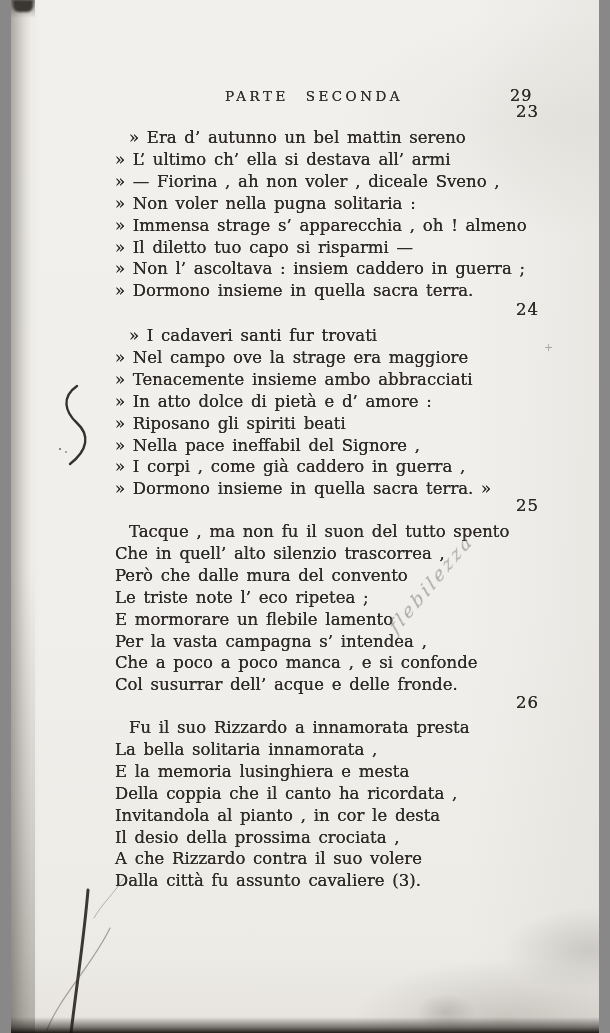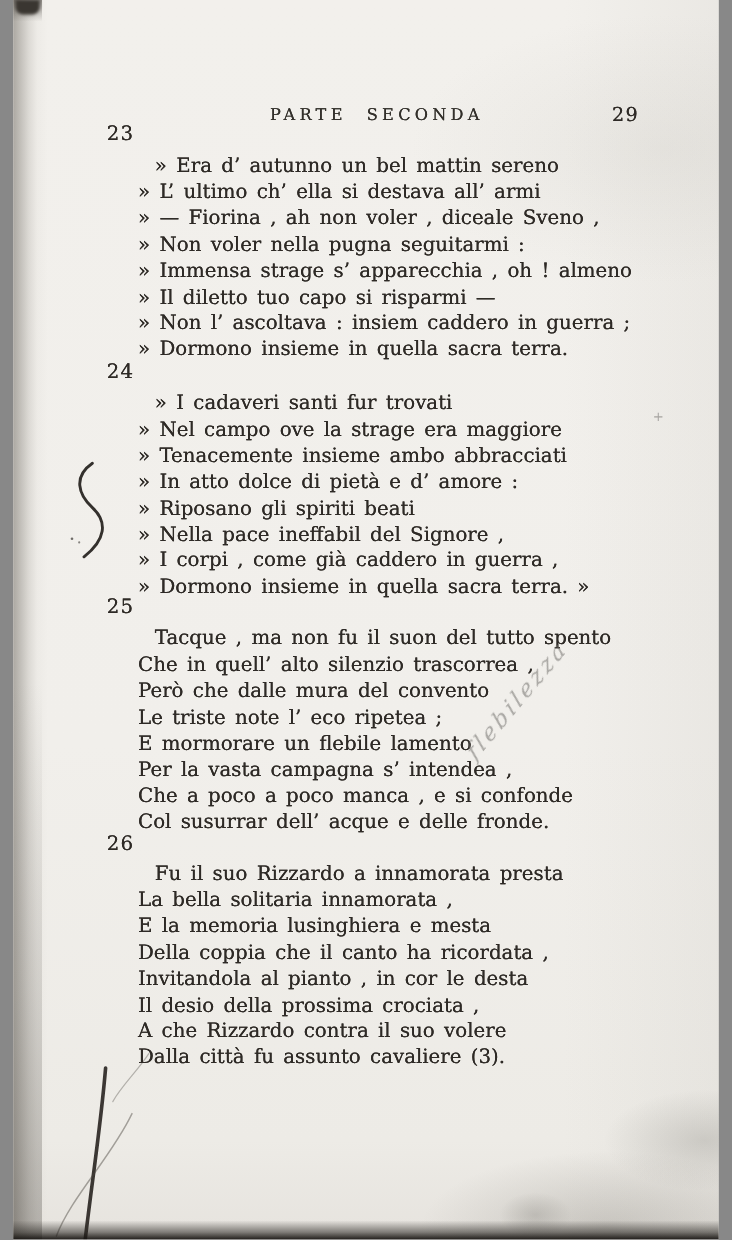--- a/index.html
+++ b/index.html
@@ -46,21 +46,21 @@
   .running-head{
     position:absolute;top:88px;left:214px;
     font-size:13.5px;letter-spacing:3.5px;word-spacing:9px;
     color:#33302b;text-shadow:0 0 0.5px #33302b;
   }
   .page-number{
     position:absolute;top:86px;left:499px;
     font-size:16px;letter-spacing:1px;color:#2f2b27;text-shadow:0 0 0.5px #2f2b27;
   }
   .stanza-number{
-    position:absolute;left:78px;width:450px;text-align:left;
+    position:absolute;left:78px;width:450px;text-align:right;
     font-size:16.5px;letter-spacing:1px;color:#2e2a26;text-shadow:0 0 0.5px #2e2a26;
   }
   .stanza{
     position:absolute;left:78px;width:460px;
     font-size:16.5px;line-height:21.9px;word-spacing:2.5px;
     color:#2e2a26;text-shadow:0 0 0.55px #2e2a26;
     white-space:nowrap;
   }
   .stanza .line{padding-left:26px;}
   .stanza .line:first-child{padding-left:0;margin-left:40px;}
@@ -105,21 +105,21 @@
   </svg>
 
   <div class="running-head">PARTE SECONDA</div>
   <div class="page-number">29</div>
 
   <div id="n23" class="stanza-number">23</div>
   <div id="s23" class="stanza">
       <div class="line">» Era d’ autunno un bel mattin sereno</div>
       <div class="line">» L’ ultimo ch’ ella si destava all’ armi</div>
       <div class="line">» — Fiorina , ah non voler , diceale Sveno ,</div>
-      <div class="line">» Non voler nella pugna seguitarmi :</div>
+      <div class="line">» Non voler nella pugna solitaria :</div>
       <div class="line">» Immensa strage s’ apparecchia , oh ! almeno</div>
       <div class="line">» Il diletto tuo capo si risparmi —</div>
       <div class="line">» Non l’ ascoltava : insiem caddero in guerra ;</div>
       <div class="line">» Dormono insieme in quella sacra terra.</div>
     </div>
 
   <div id="n24" class="stanza-number">24</div>
   <div id="s24" class="stanza">
       <div class="line">» I cadaveri santi fur trovati</div>
       <div class="line">» Nel campo ove la strage era maggiore</div>

